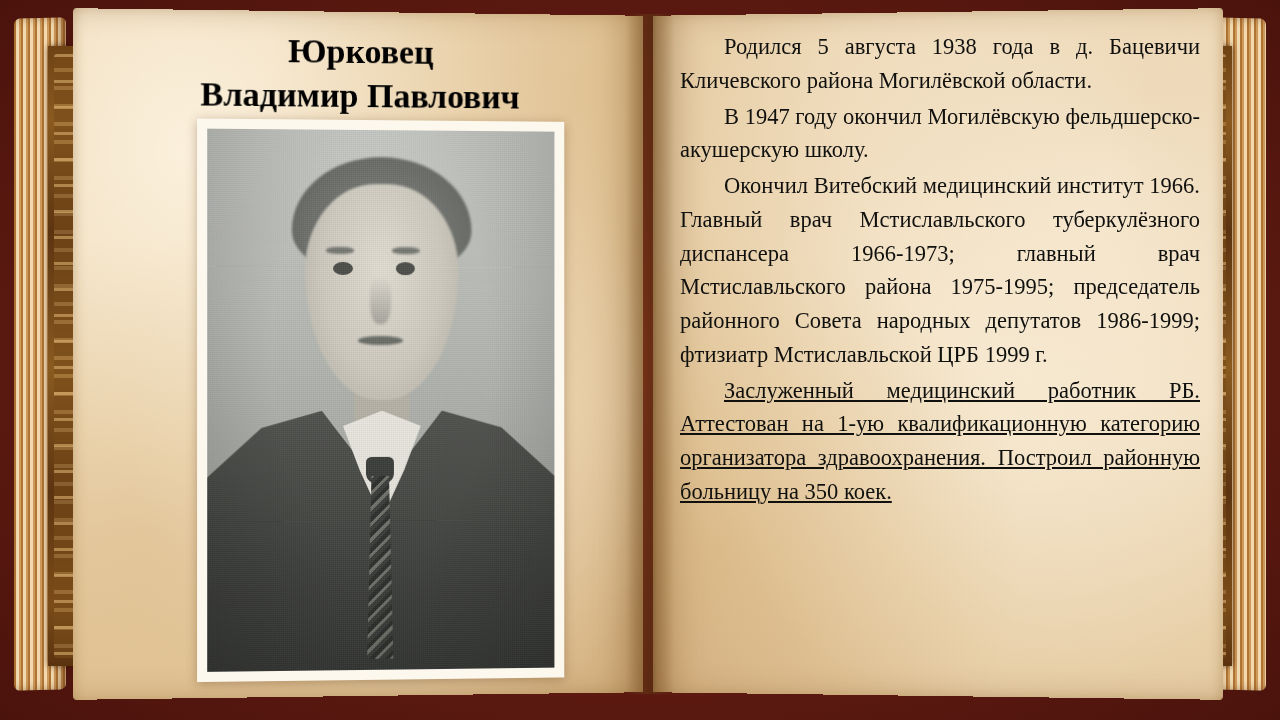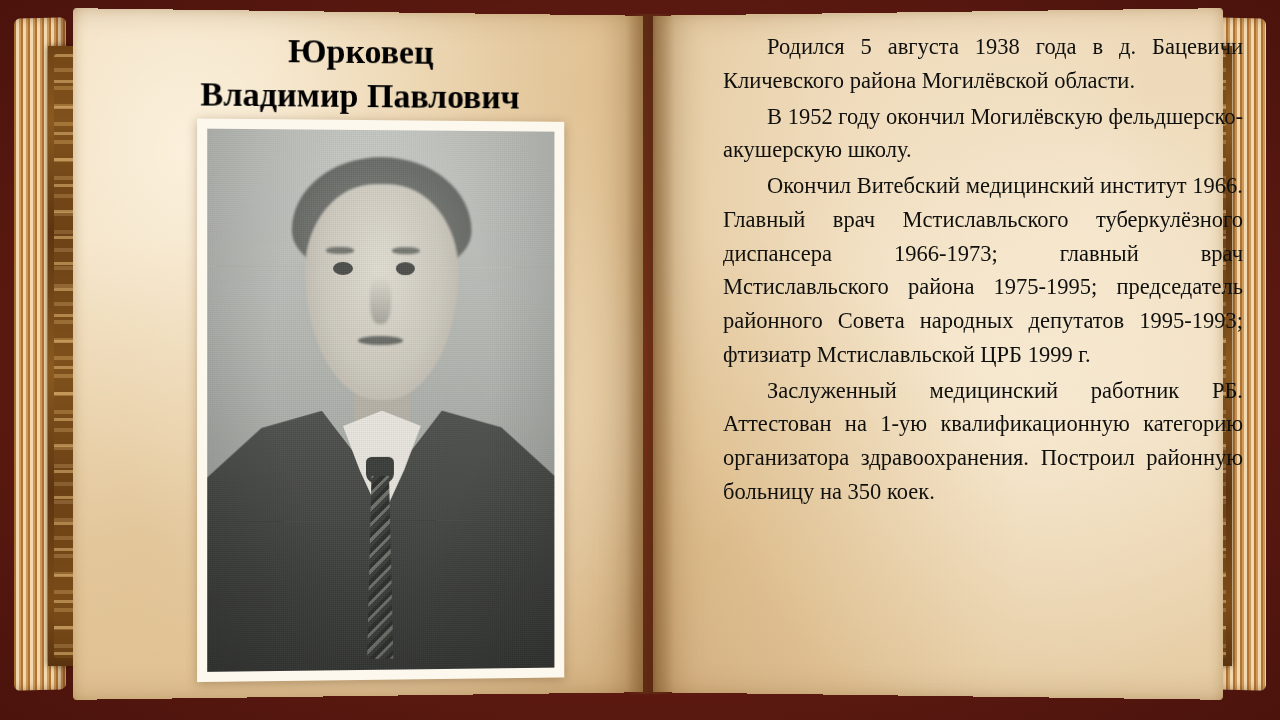--- a/index.html
+++ b/index.html
@@ -291,27 +291,26 @@
     left: 666px;
     top: 26px;
     width: 520px;
     z-index: 6;
     color: #10100e;
     font-size: 22.5px;
     line-height: 1.50;
     text-align: justify;
     text-justify: inter-word;
     font-family: "Liberation Serif", serif;
-    margin-left: 43px;
   }
   #bio p {
     margin: 0 0 2px 0;
     text-indent: 44px;
   }
-  #bio p:last-child { margin-bottom: 0; }
+  #bio p:last-child { margin-bottom: 0; text-decoration: underline; }
 </style>
 </head>
 <body>
 
 <div id="slide">
 
   <div id="book">
 
     <div class="edge edge-left"></div>
     <div class="edge edge-right"></div>
@@ -348,19 +347,19 @@
       </div>
 
     </div>
 
     <div class="page page-right"></div>
 
     <div id="gutter"></div>
 
     <div id="bio">
       <p>Родился 5 августа 1938 года в д. Бацевичи Кличевского района Могилёвской области.</p>
-      <p>В 1952 году окончил Могилёвскую фельдшерско-акушерскую школу.</p>
-      <p>Окончил Витебский медицинский институт 1966. Главный врач Мстиславльского туберкулёзного диспансера 1966-1973; главный врач Мстиславльского района 1975-1995; председатель районного Совета народных депутатов 1995-1993; фтизиатр Мстиславльской ЦРБ 1999 г.</p>
+      <p>В 1947 году окончил Могилёвскую фельдшерско-акушерскую школу.</p>
+      <p>Окончил Витебский медицинский институт 1966. Главный врач Мстиславльского туберкулёзного диспансера 1966-1973; главный врач Мстиславльского района 1975-1995; председатель районного Совета народных депутатов 1986-1999; фтизиатр Мстиславльской ЦРБ 1999 г.</p>
       <p>Заслуженный медицинский работник РБ. Аттестован на 1-ую квалификационную категорию организатора здравоохранения. Построил районную больницу на 350 коек.</p>
     </div>
 
   </div>
 </div>
 
 </body></html>

